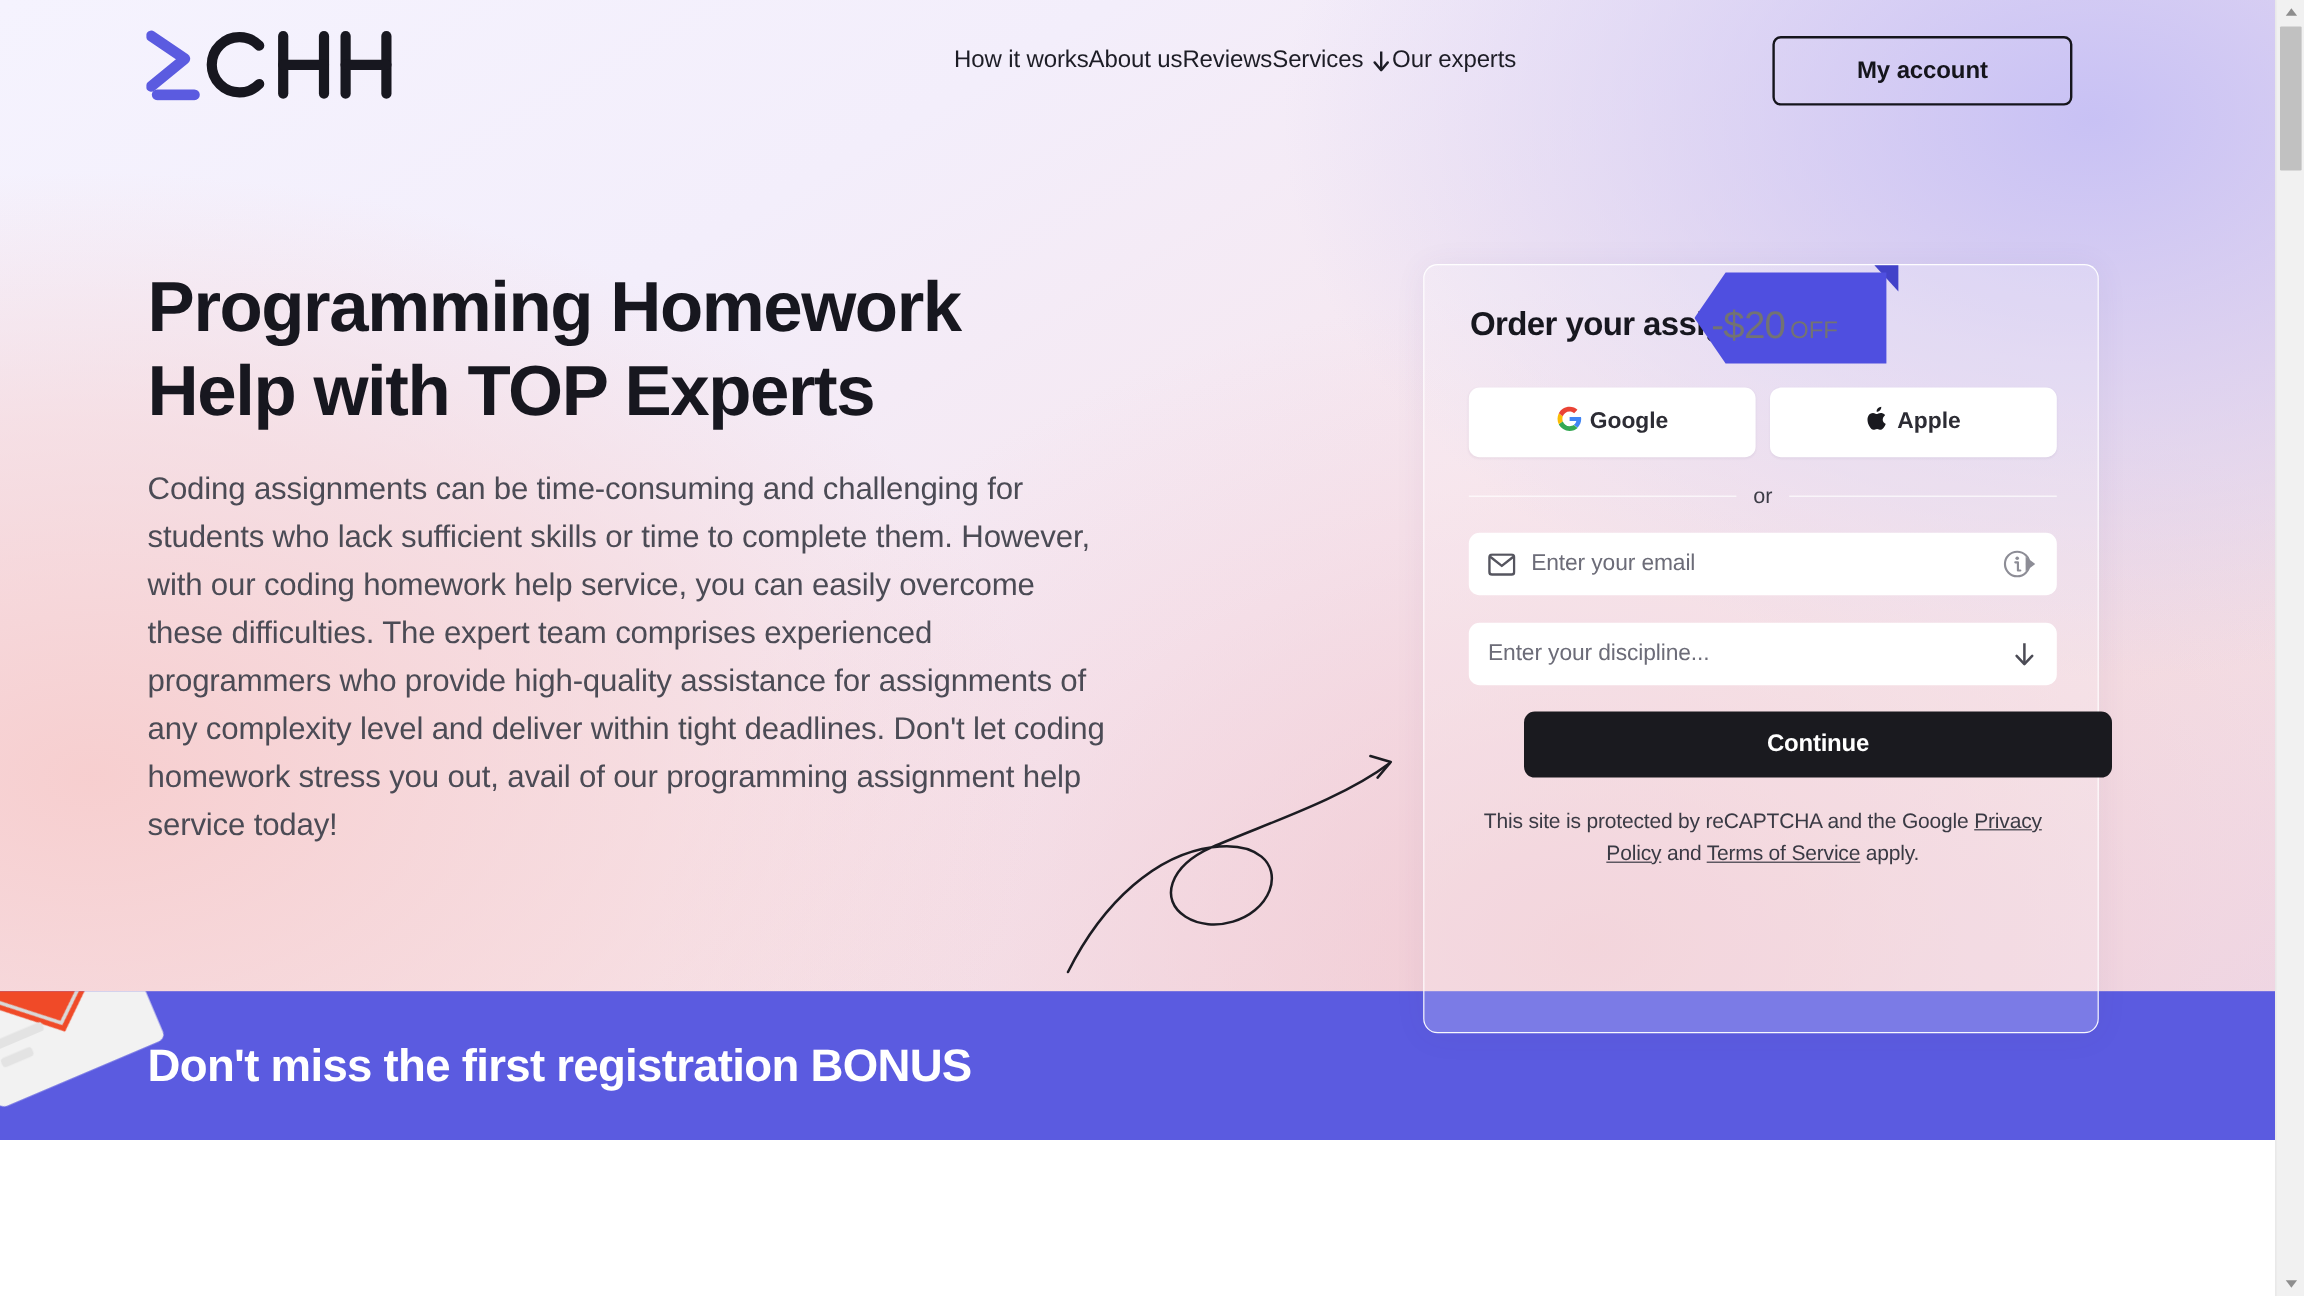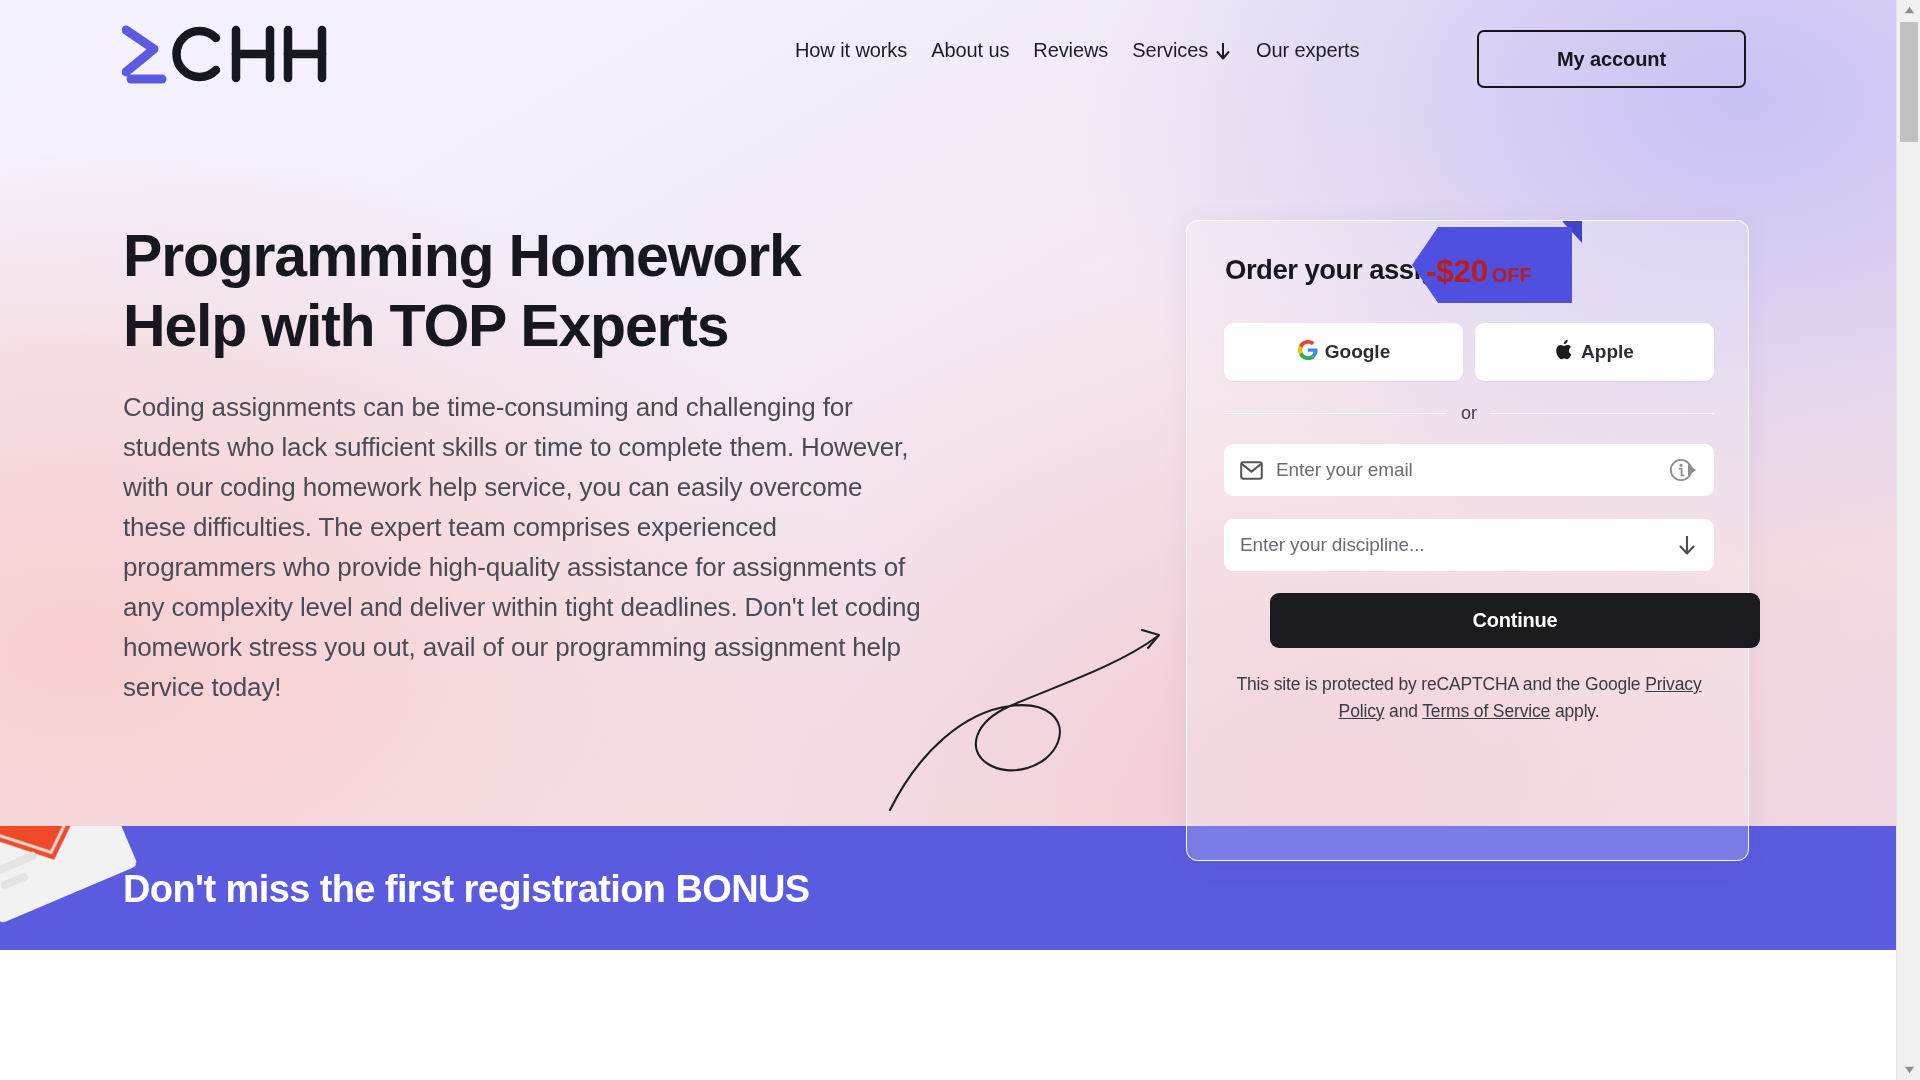--- a/index.html
+++ b/index.html
@@ -57,39 +57,38 @@
     height: 62px;
   }
   .logo svg { display: block; }
 
   .nav {
     position: absolute;
     left: 795px;
     top: 39px;
     display: flex;
     align-items: center;
-    gap: 24px;
   }
   .nav-item {
     font-size: 20px;
     color: #1d1d26;
     letter-spacing: -0.1px;
     white-space: nowrap;
     cursor: pointer;
     display: flex;
     align-items: center;
     gap: 6px;
   }
   .nav-caret { display: inline-flex; align-items: center; }
 
   .account-btn {
     position: absolute;
     left: 1477px;
     top: 30px;
-    width: 269px;
+    width: 250px;
     height: 58px;
     border: 2.5px solid #15151c;
     border-radius: 7px;
     background: transparent;
     font-family: "Liberation Sans", sans-serif;
     font-size: 20px;
     font-weight: bold;
     color: #15151c;
     cursor: pointer;
     letter-spacing: -0.1px;
@@ -192,23 +191,23 @@
     left: 225px;
     top: -4px;
     width: 172px;
     height: 96px;
     z-index: 36;
   }
   .ribbon-text {
     position: absolute;
     left: 14px;
     top: 36px;
-    color: #b91c1c;
+    color: #737373;
     white-space: nowrap;
-    font-weight: bold;
+    font-weight: normal;
     letter-spacing: -0.6px;
   }
   .ribbon-amt { font-size: 32px; }
   .ribbon-off { font-size: 20px; margin-left: 4px; letter-spacing: 0px; }
 
   
   .social-row {
     position: absolute;
     left: 37px;
     top: 102px;

